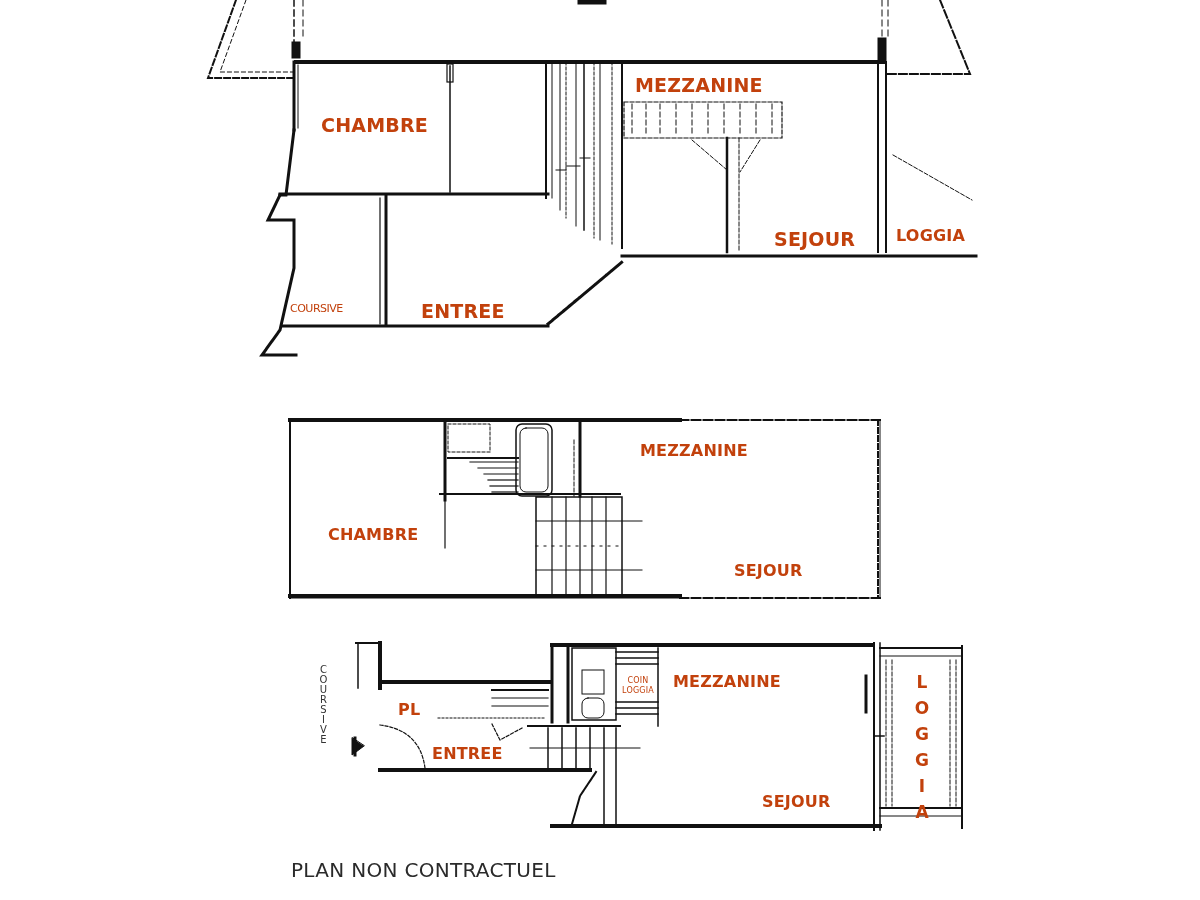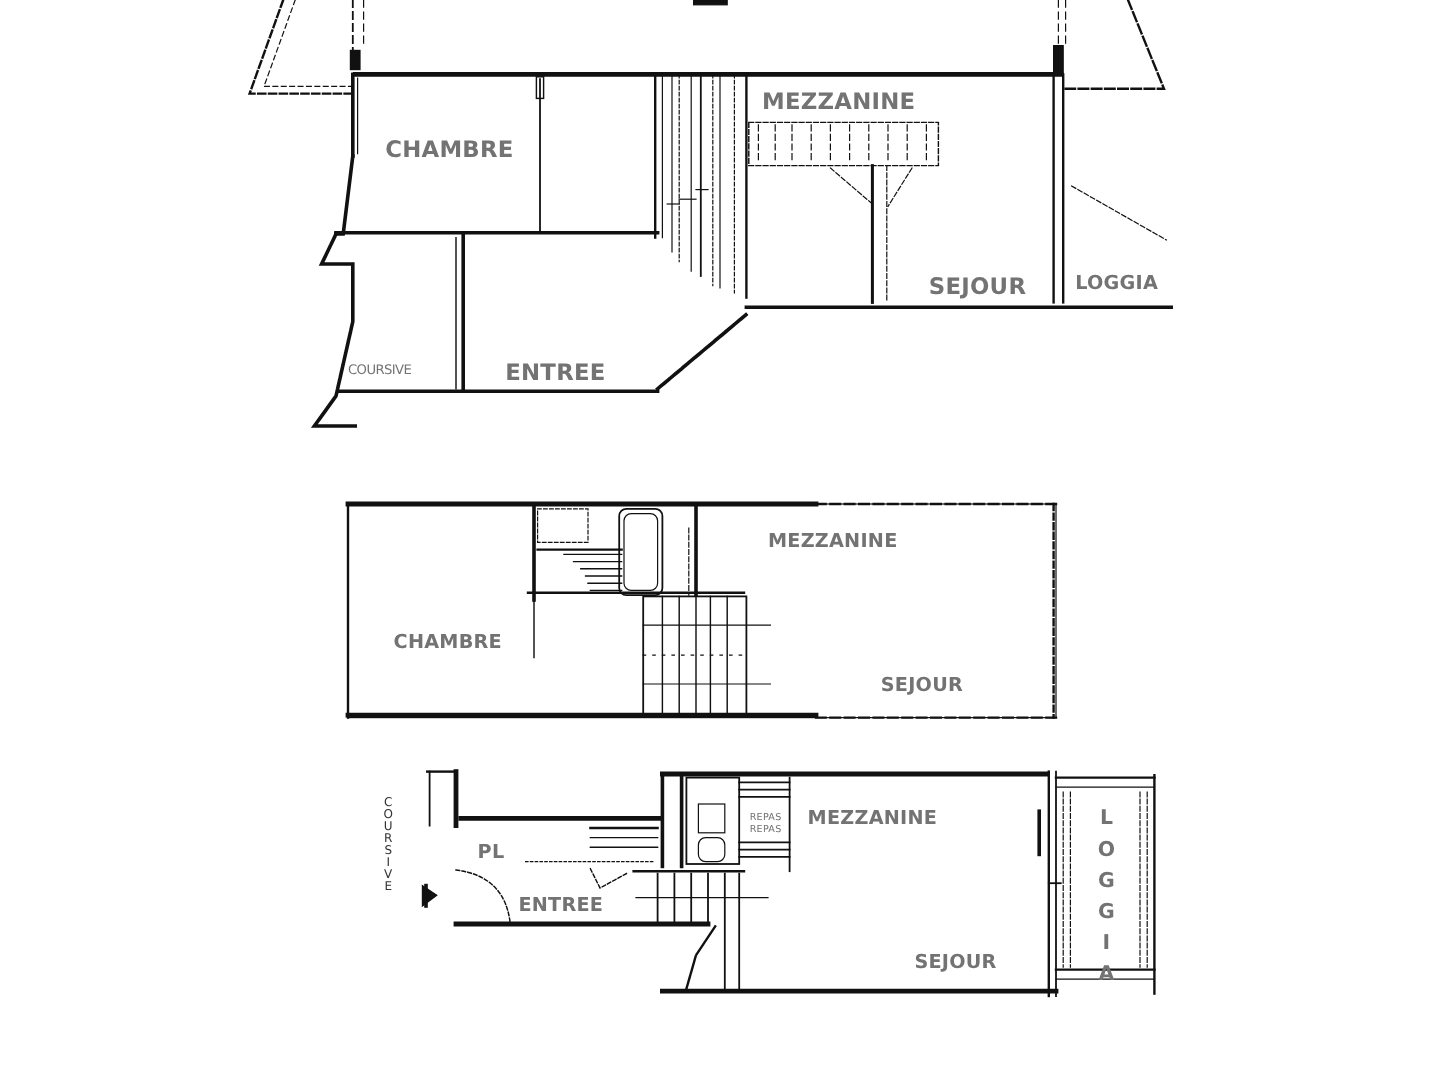--- a/index.html
+++ b/index.html
@@ -1,19 +1,19 @@
 <!DOCTYPE html>
 <html><head>
 <meta charset="utf-8">
 <style>
   html, body { margin:0; padding:0; background:#ffffff; }
   body { width:1200px; height:900px; position:relative; overflow:hidden; font-family:"Liberation Sans", sans-serif; }
   #stage { position:absolute; left:0; top:0; width:1200px; height:900px; }
   svg { position:absolute; left:0; top:0; }
-  .lbl { position:absolute; font-family:"DejaVu Sans", sans-serif; font-weight:bold; color:#737373; white-space:nowrap; letter-spacing:0.2px; }
+  .lbl { position:absolute; font-family:"DejaVu Sans", sans-serif; font-weight:bold; color:#c2410c; white-space:nowrap; letter-spacing:0.2px; }
   .small { font-size:10px; font-weight:bold; }
   .vert { writing-mode:vertical-rl; text-orientation:upright; letter-spacing:6px; }
   .vert-thin { writing-mode:vertical-rl; text-orientation:upright; font-size:10px; font-weight:normal; letter-spacing:-1px; }
   .footer { position:absolute; left:291px; top:858px; font-family:"DejaVu Sans", sans-serif; font-size:20px; color:#2a2a2a; letter-spacing:0.3px; }
 </style>
 </head>
 <body>
 
 <div id="stage">
 
@@ -206,18 +206,19 @@
   <div class="lbl small" style="left:290px;top:302px;font-size:11px;font-weight:normal;letter-spacing:-0.5px;">COURSIVE</div>
   <div class="lbl" style="left:421px;top:300px;font-size:19px;">ENTREE</div>
 
   <div class="lbl" style="left:640px;top:441px;font-size:16px;">MEZZANINE</div>
   <div class="lbl" style="left:328px;top:525px;font-size:16px;">CHAMBRE</div>
   <div class="lbl" style="left:734px;top:561px;font-size:16px;">SEJOUR</div>
 
   <div class="lbl vert-thin" style="left:318px;top:664px;color:#333;">COURSIVE</div>
   <div class="lbl" style="left:398px;top:700px;font-size:16px;text-align:center;">PL</div>
   <div class="lbl" style="left:432px;top:744px;font-size:16px;">ENTREE</div>
-  <div class="lbl" style="left:620px;top:676px;width:36px;font-size:8px;line-height:10px;white-space:normal;text-align:center;font-weight:normal;">REPAS REPAS</div>
+  <div class="lbl" style="left:620px;top:676px;width:36px;font-size:8px;line-height:10px;white-space:normal;text-align:center;font-weight:normal;">COIN LOGGIA</div>
   <div class="lbl" style="left:673px;top:672px;font-size:16px;">MEZZANINE</div>
   <div class="lbl" style="left:762px;top:792px;font-size:16px;">SEJOUR</div>
   <div class="lbl vert" style="left:912px;top:672px;font-size:17px;">LOGGIA</div>
 
+  <div class="footer">PLAN NON CONTRACTUEL</div>
 </div>
 
 </body></html>

